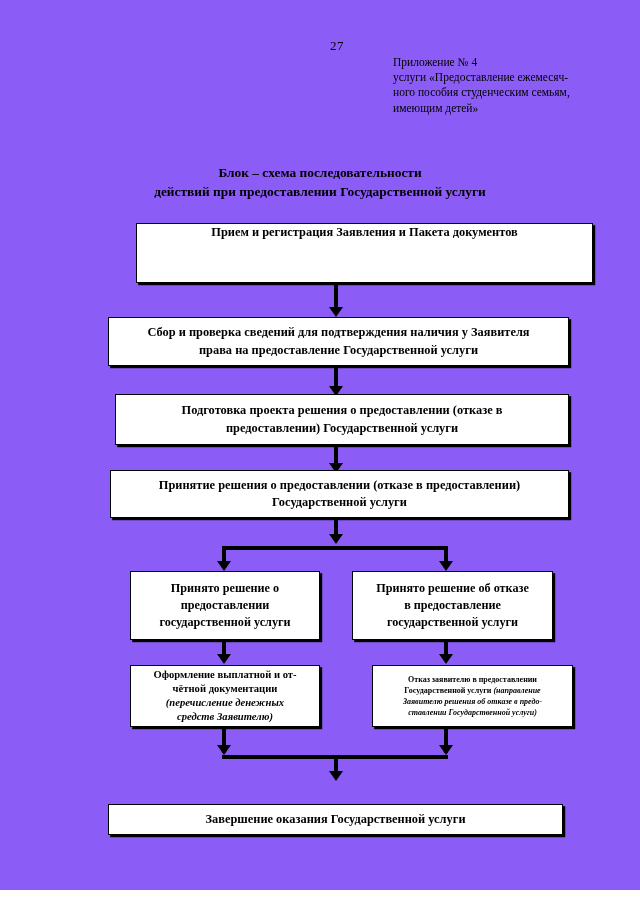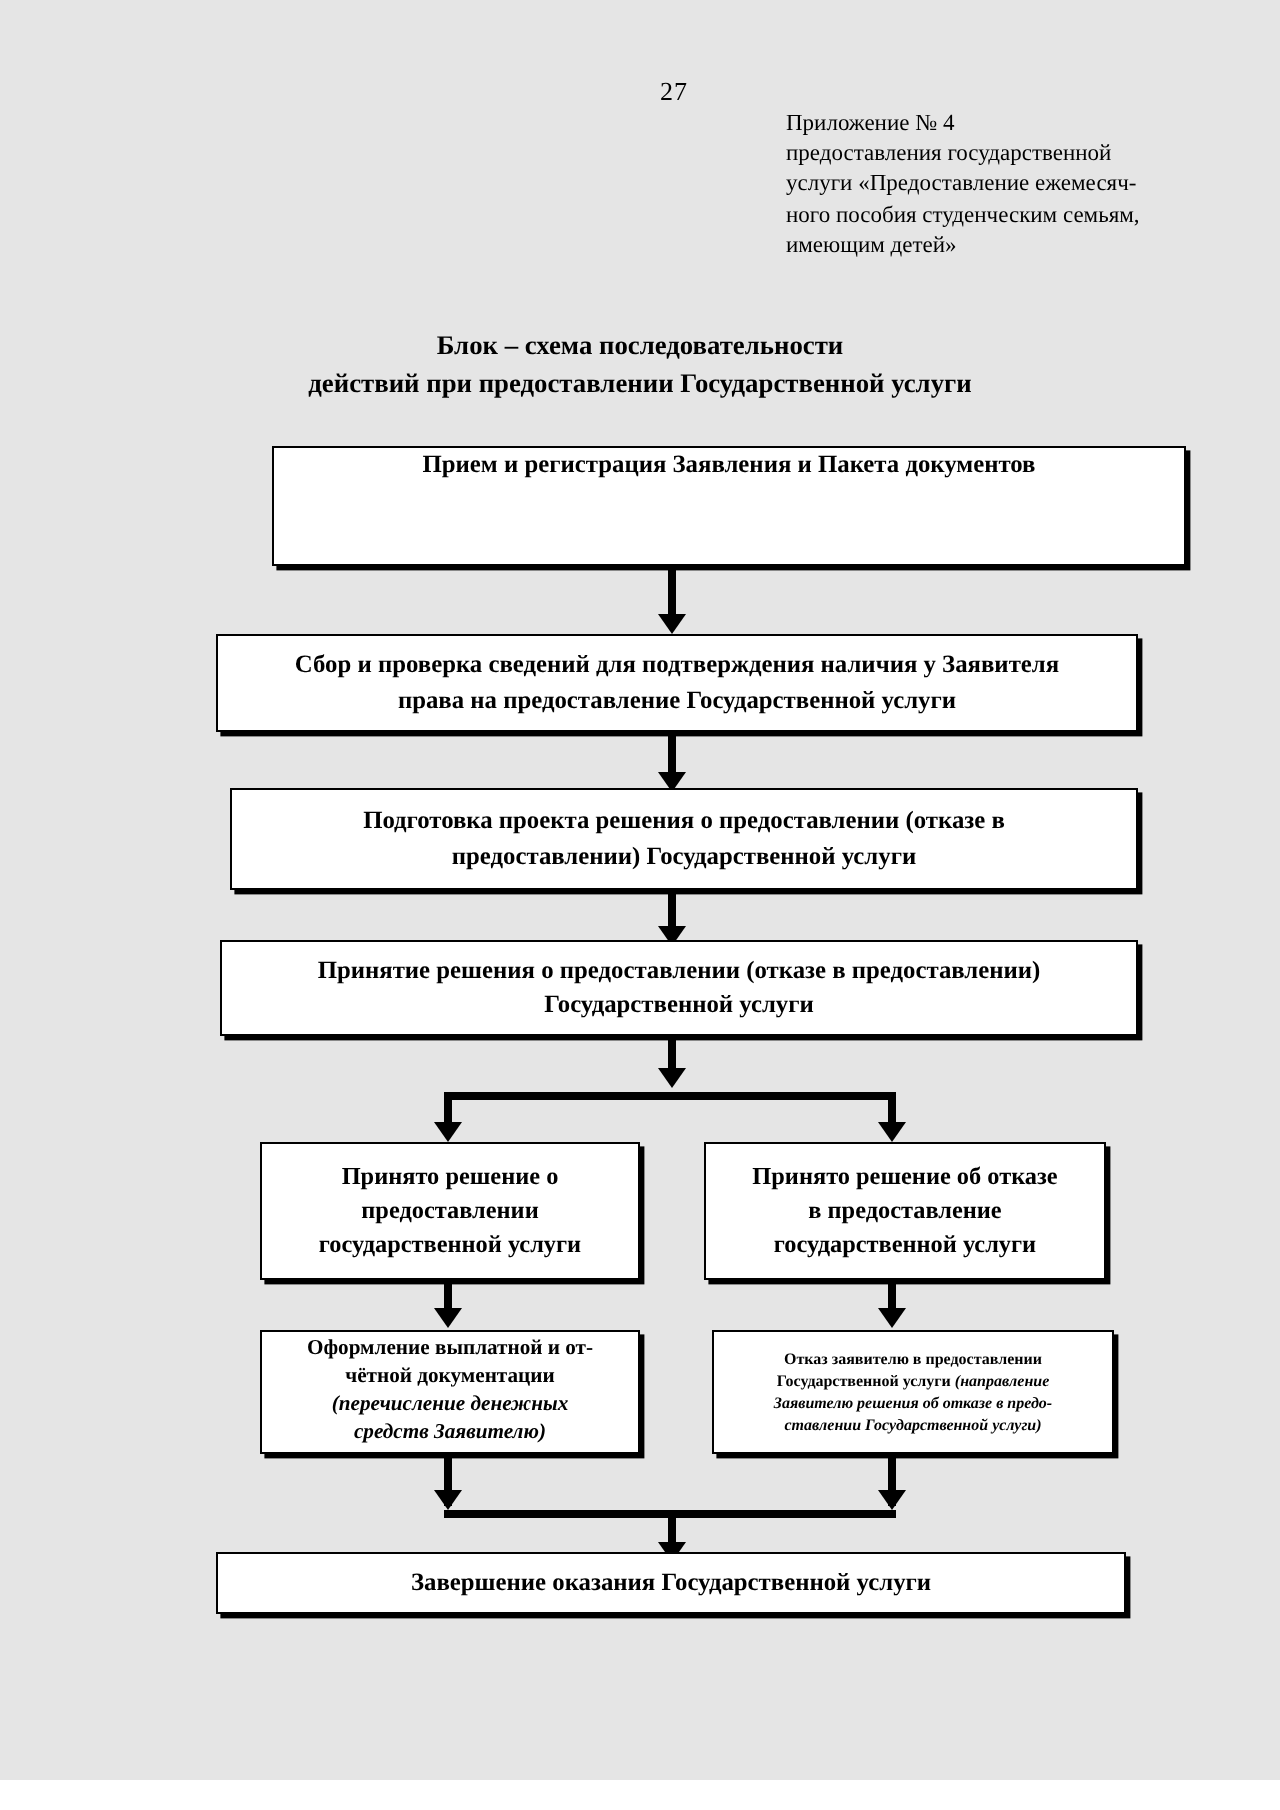--- a/index.html
+++ b/index.html
@@ -8,21 +8,21 @@
     background: #ffffff;
   }
   body {
     font-family: "Liberation Serif", "DejaVu Serif", serif;
     color: #000000;
   }
   #page {
     position: relative;
     width: 640px;
     height: 890px;
-    background: #e5e5e5;
+    background: #8b5cf6;
     overflow: hidden;
   }
 
   
   .page-number {
     position: absolute;
     left: 330px;
     top: 38px;
     font-size: 13px;
     letter-spacing: .5px;
@@ -100,21 +100,20 @@
 </style>
 </head>
 <body>
 
 <div id="page">
 
   <div class="page-number">27</div>
 
   <div class="appendix-block">
     <div>Приложение № 4</div>
-    <div>предоставления государственной</div>
     <div>услуги «Предоставление ежемесяч-</div>
     <div>ного пособия студенческим семьям,</div>
     <div>имеющим детей»</div>
   </div>
 
   <div class="diagram-title">
     <div>Блок – схема последовательности</div>
     <div>действий при предоставлении Государственной услуги</div>
   </div>
 
@@ -192,38 +191,38 @@
     <div class="fc-center">
       <span class="txt">
         <span>Оформление выплатной и от-</span><br>
         <span>чётной документации</span><br>
         <span class="ital">(перечисление денежных</span><br>
         <span class="ital">средств Заявителю)</span>
       </span>
     </div>
   </div>
 
-  <div class="fc-box sub-right" style="left:356px; top:665px; width:201px; height:62px;">
+  <div class="fc-box sub-right" style="left:372px; top:665px; width:201px; height:62px;">
     <div class="fc-center">
       <span class="txt">
         <span>Отказ заявителю в предоставлении</span><br>
         <span>Государственной услуги </span><span class="ital">(направление</span><br>
         <span class="ital">Заявителю решения об отказе в предо-</span><br>
         <span class="ital">ставлении Государственной услуги)</span>
       </span>
     </div>
   </div>
 
   <div class="vline" style="left:222px; top:729px; height:24px;"></div>
   <div class="arrowhead" style="left:217px; top:745px;"></div>
   <div class="vline" style="left:444px; top:729px; height:24px;"></div>
   <div class="arrowhead" style="left:439px; top:745px;"></div>
   <div class="hline" style="left:222px; top:755px; width:226px;"></div>
   <div class="vline" style="left:334px; top:755px; height:18px;"></div>
   <div class="arrowhead" style="left:329px; top:771px;"></div>
 
-  <div class="fc-box lvl-wide" style="left:108px; top:776px; width:455px; height:31px;">
+  <div class="fc-box lvl-wide" style="left:108px; top:804px; width:455px; height:31px;">
     <div class="fc-center">
       <span class="txt">Завершение оказания Государственной услуги</span>
     </div>
   </div>
 
 </div>
 
 </body></html>

